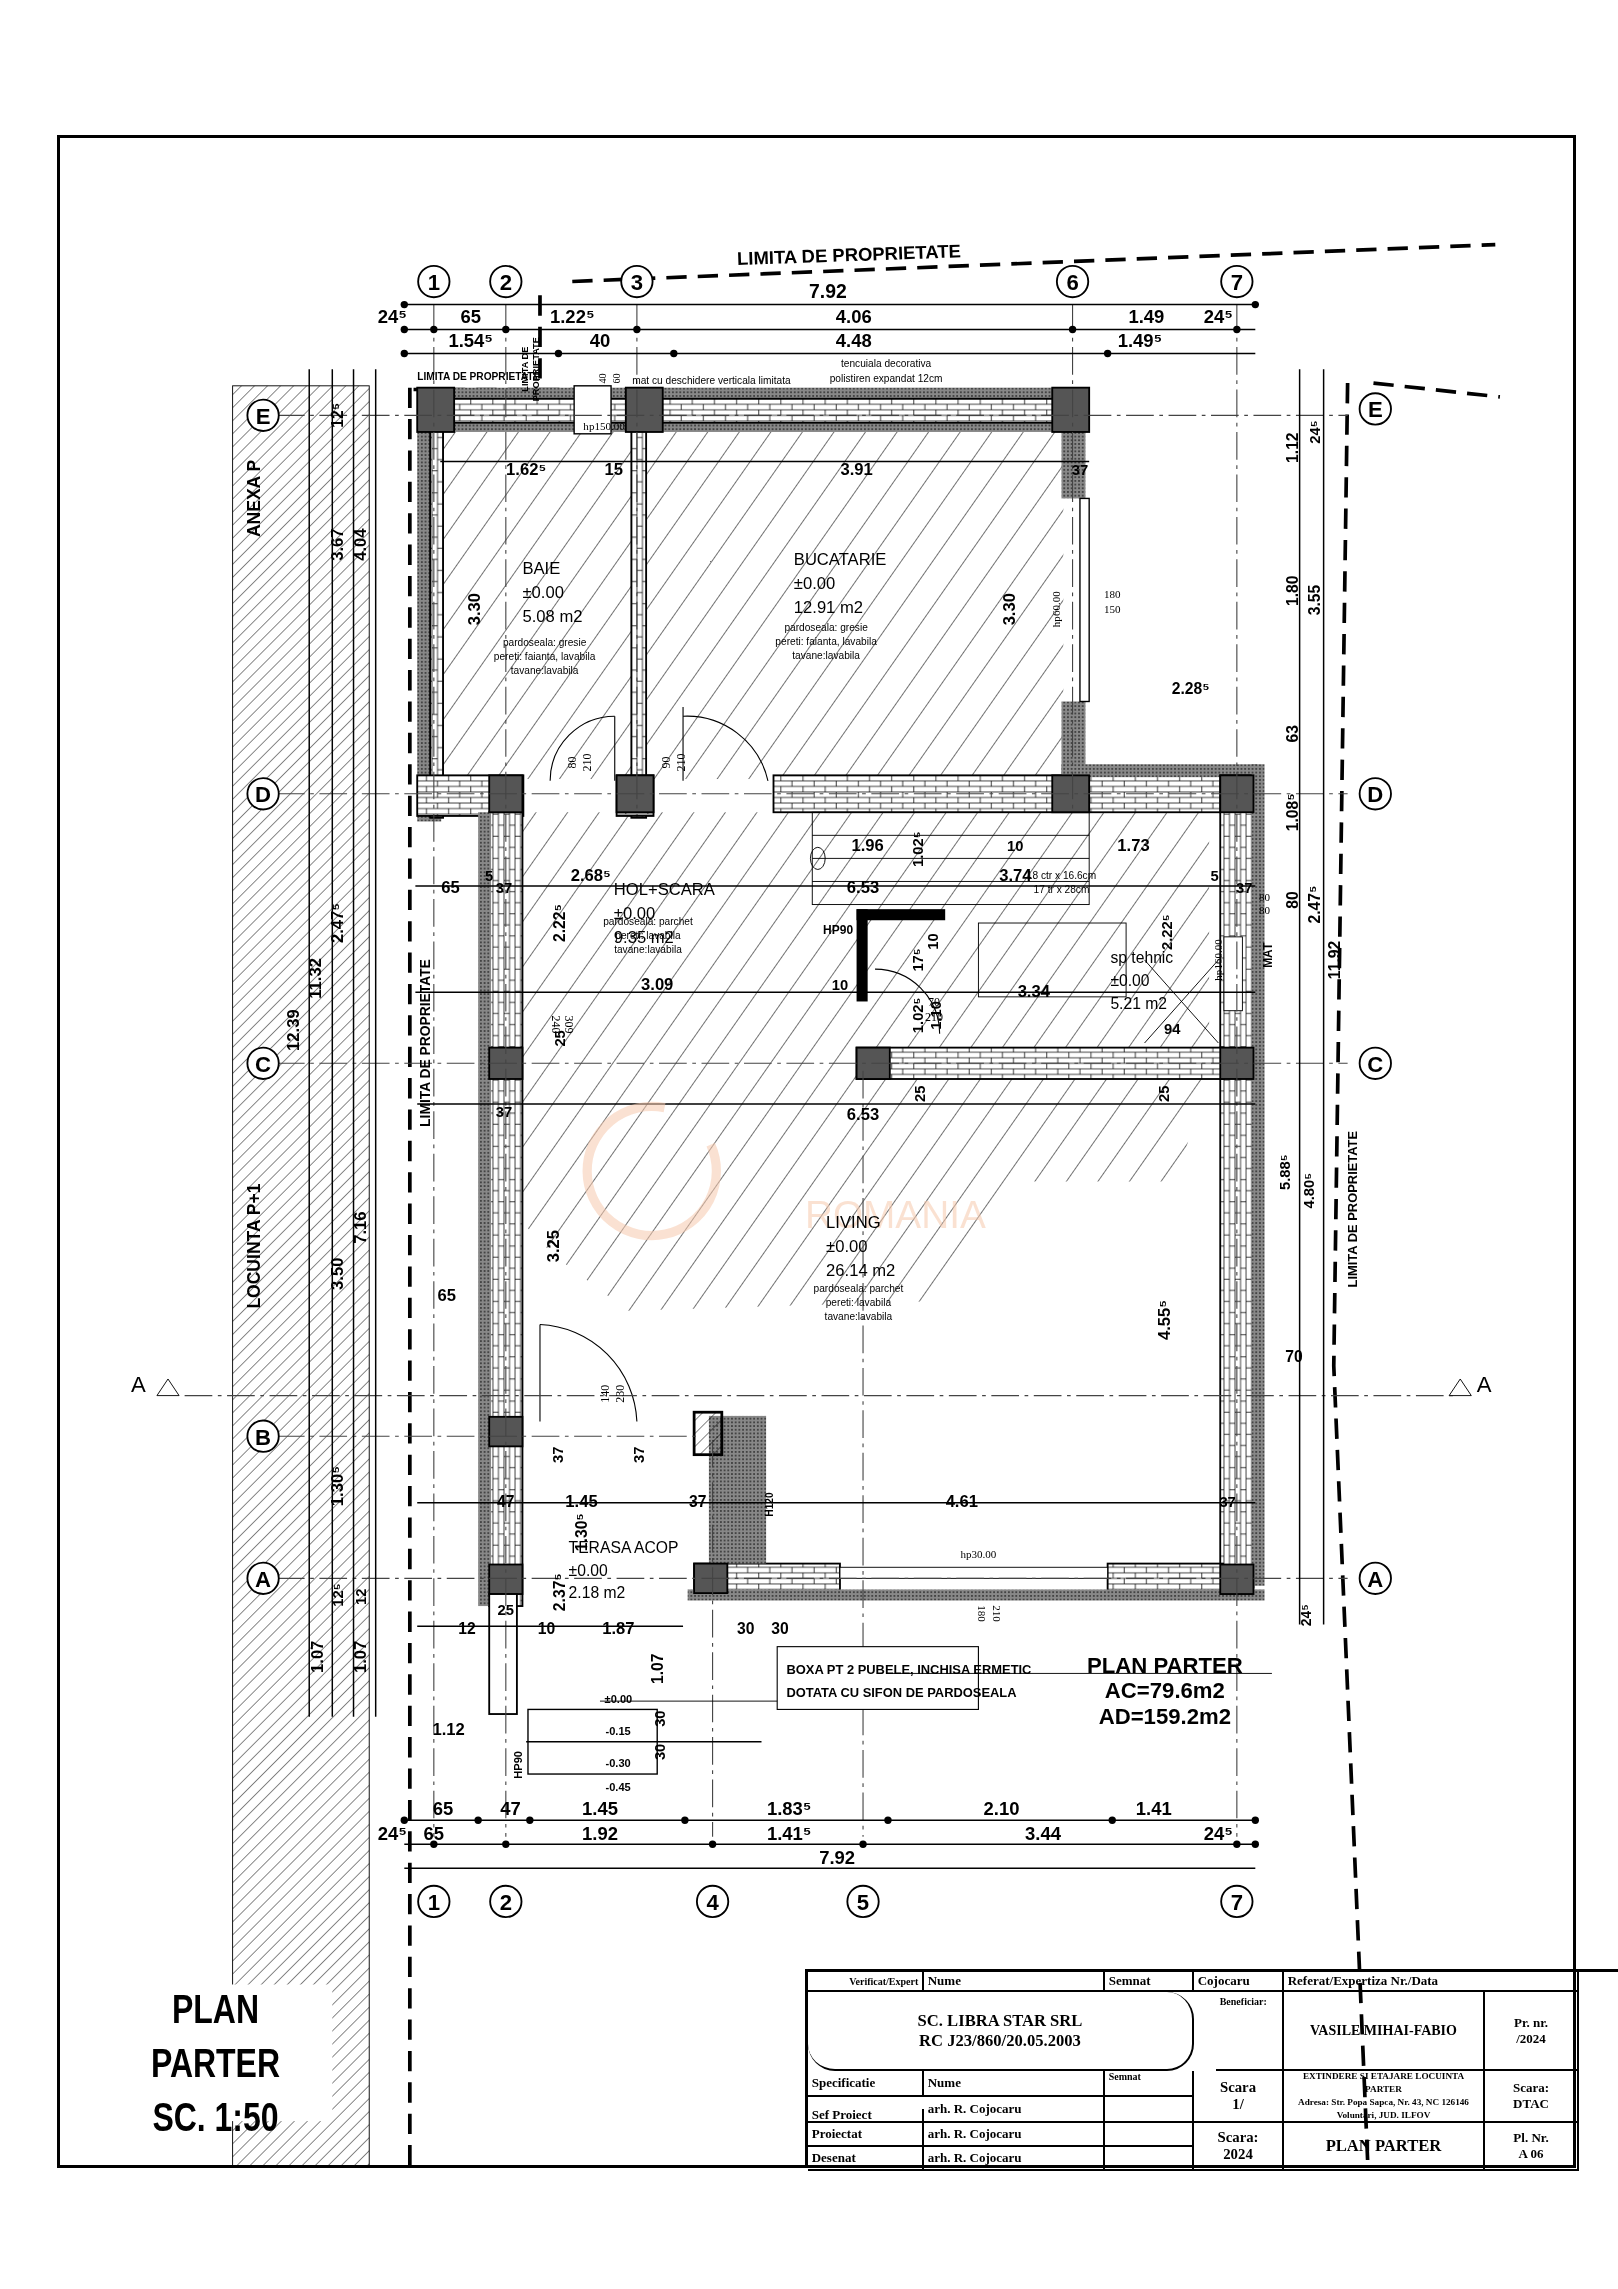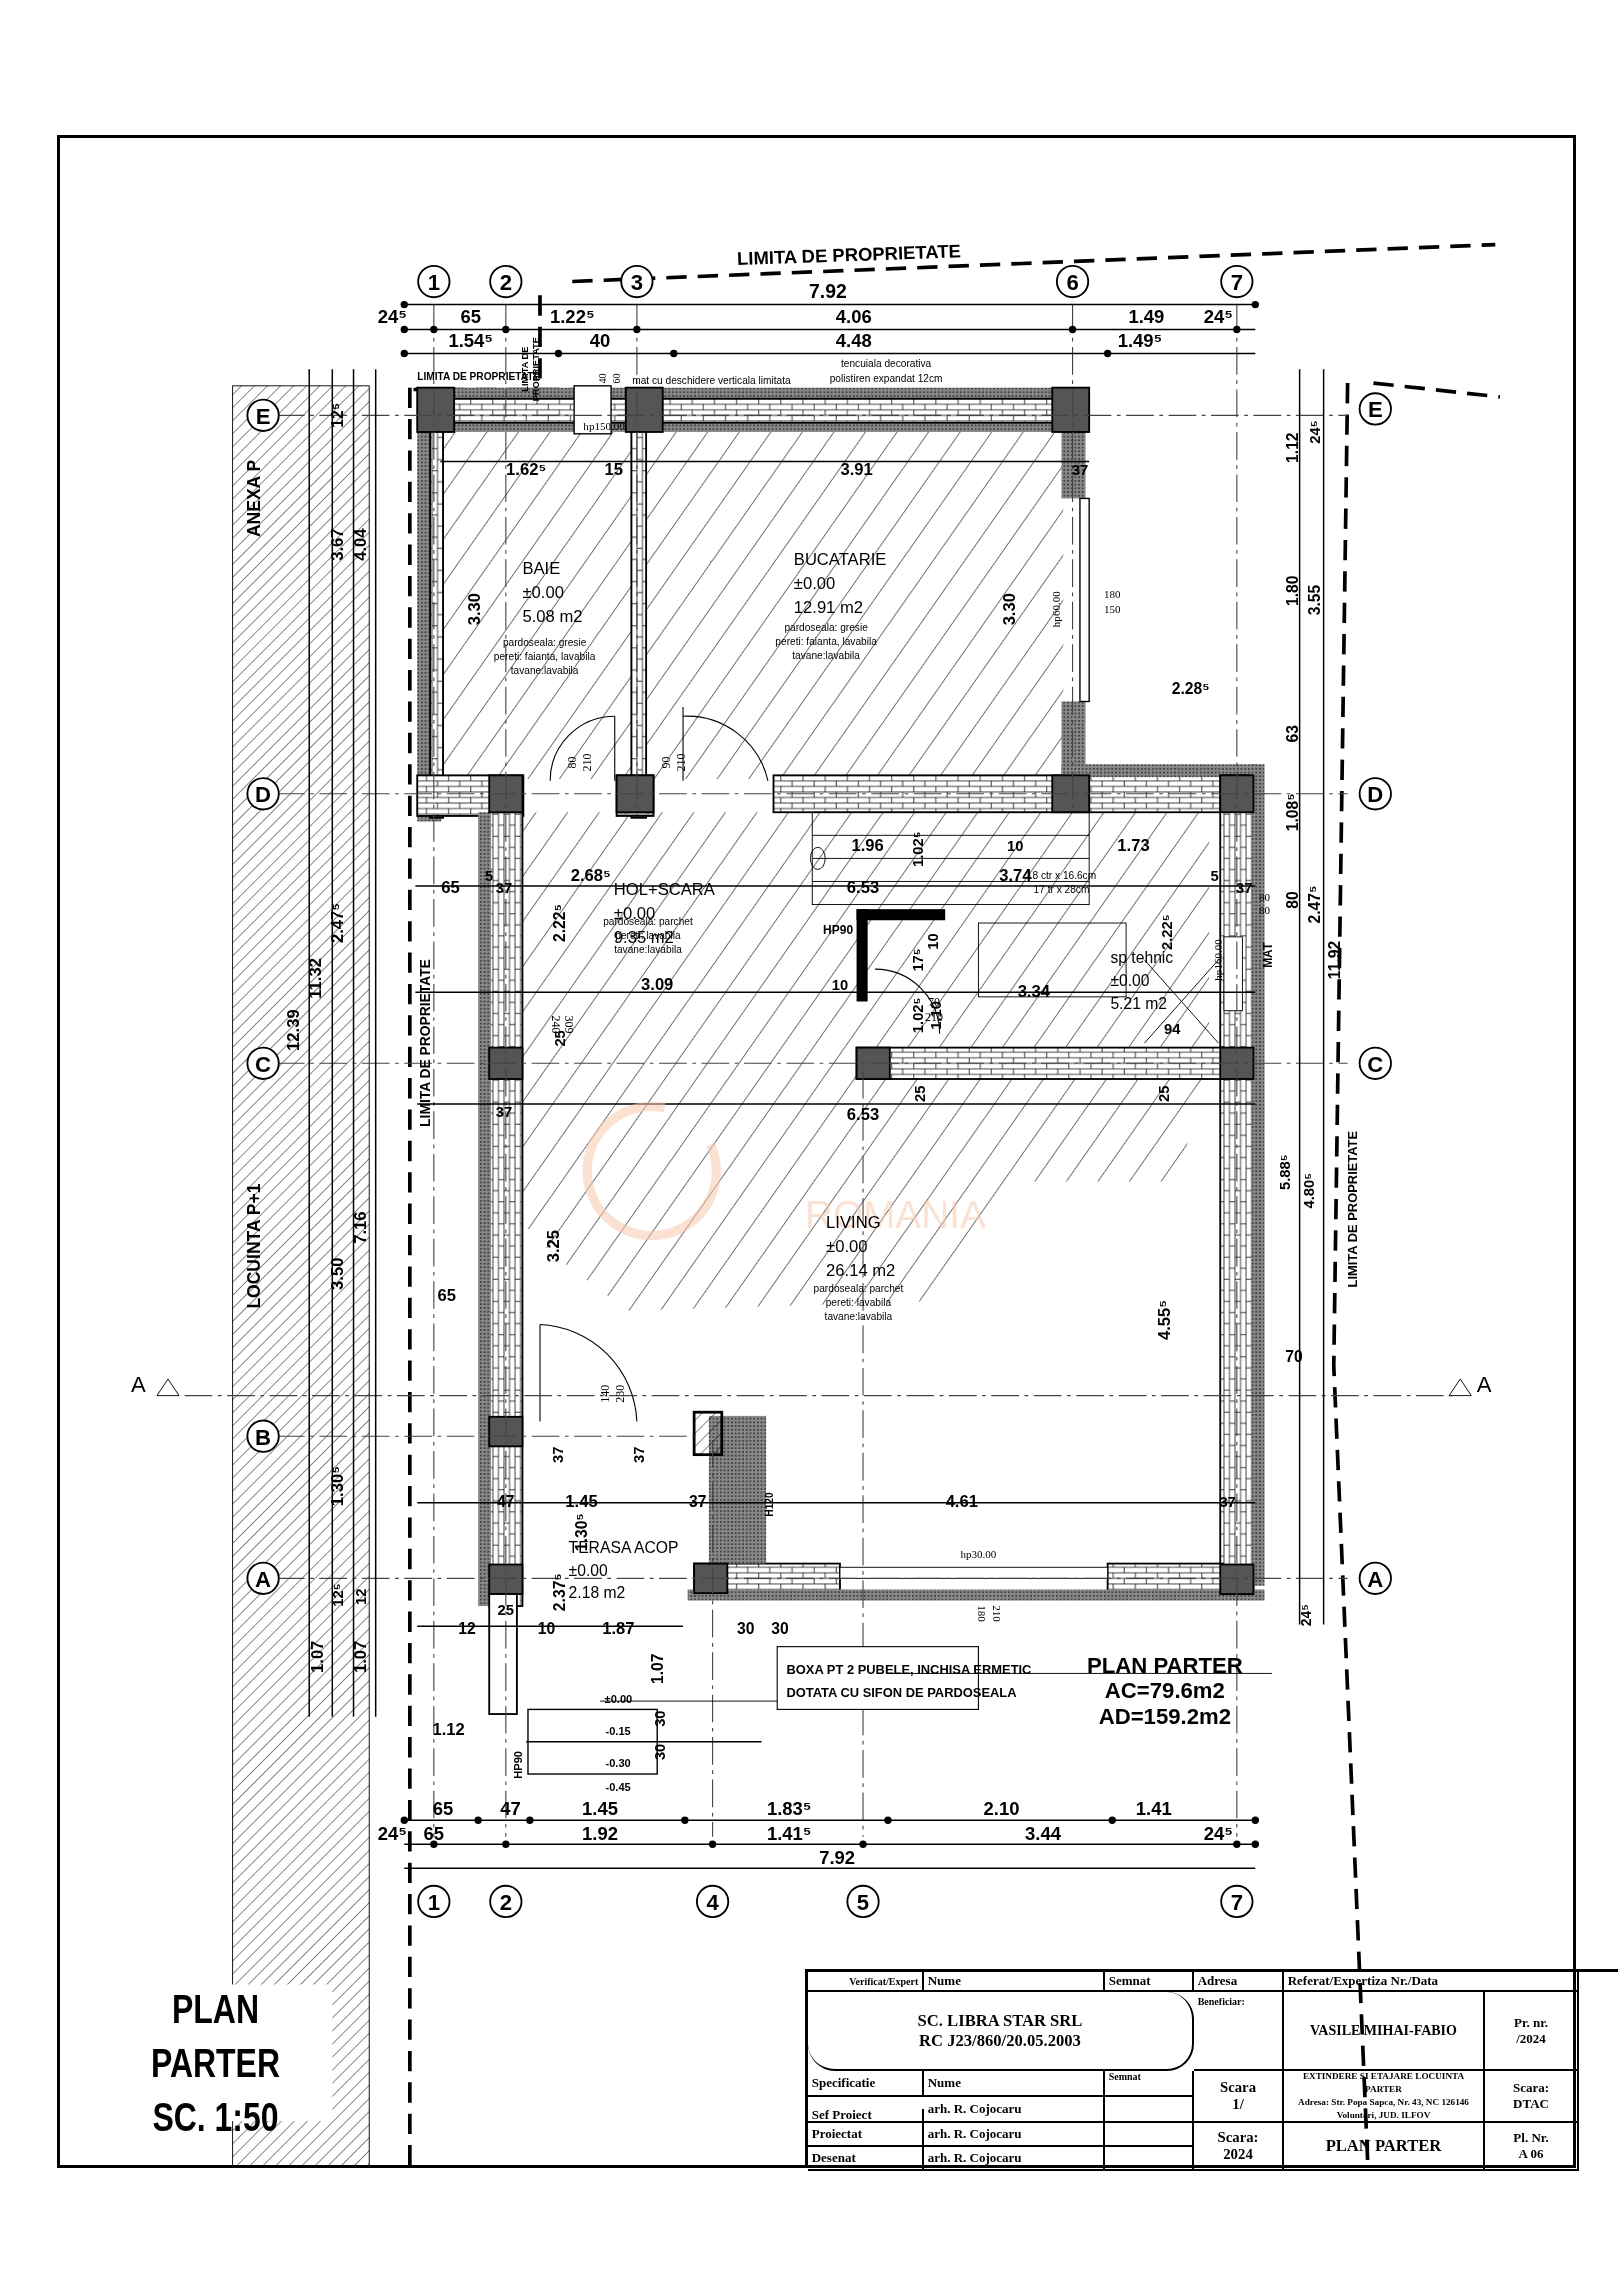--- a/index.html
+++ b/index.html
@@ -541,28 +541,28 @@
 
 <div class="title-left">
   <div>PLAN PARTER</div>
   <div>SC. 1:50</div>
 </div>
 
 <div id="tb">
   <div class="c small" style="justify-content:flex-end;">Verificat/Expert</div>
   <div class="c">Nume</div>
   <div class="c">Semnat</div>
-  <div class="c">Adresa</div>
+  <div class="c">Cojocaru</div>
   <div class="c" style="grid-column:5 / span 2;">Referat/Expertiza Nr./Data</div>
 
   <div class="c ctr col big" style="grid-column:1 / span 3;font-size:16.6px;">
     <span>SC. LIBRA STAR SRL</span>
     <span>RC J23/860/20.05.2003</span>
   </div>
-  <div class="c small" style="align-items:flex-start;padding-top:3.7px;">Beneficiar:</div>
+  <div class="c small" style="align-items:flex-start;padding-top:3.7px;margin-left:22px;">Beneficiar:</div>
   <div class="c ctr" style="font-size:14px;">VASILE MIHAI-FABIO</div>
   <div class="c ctr col">
     <span>Pr. nr.</span>
     <span>/2024</span>
   </div>
 
   <div class="c">Specificatie</div>
   <div class="c">Nume</div>
   <div class="c small" style="align-items:flex-start;">Semnat</div>
   <div class="c ctr col" style="grid-row:3 / span 2;grid-column:4;font-size:14.8px;">

